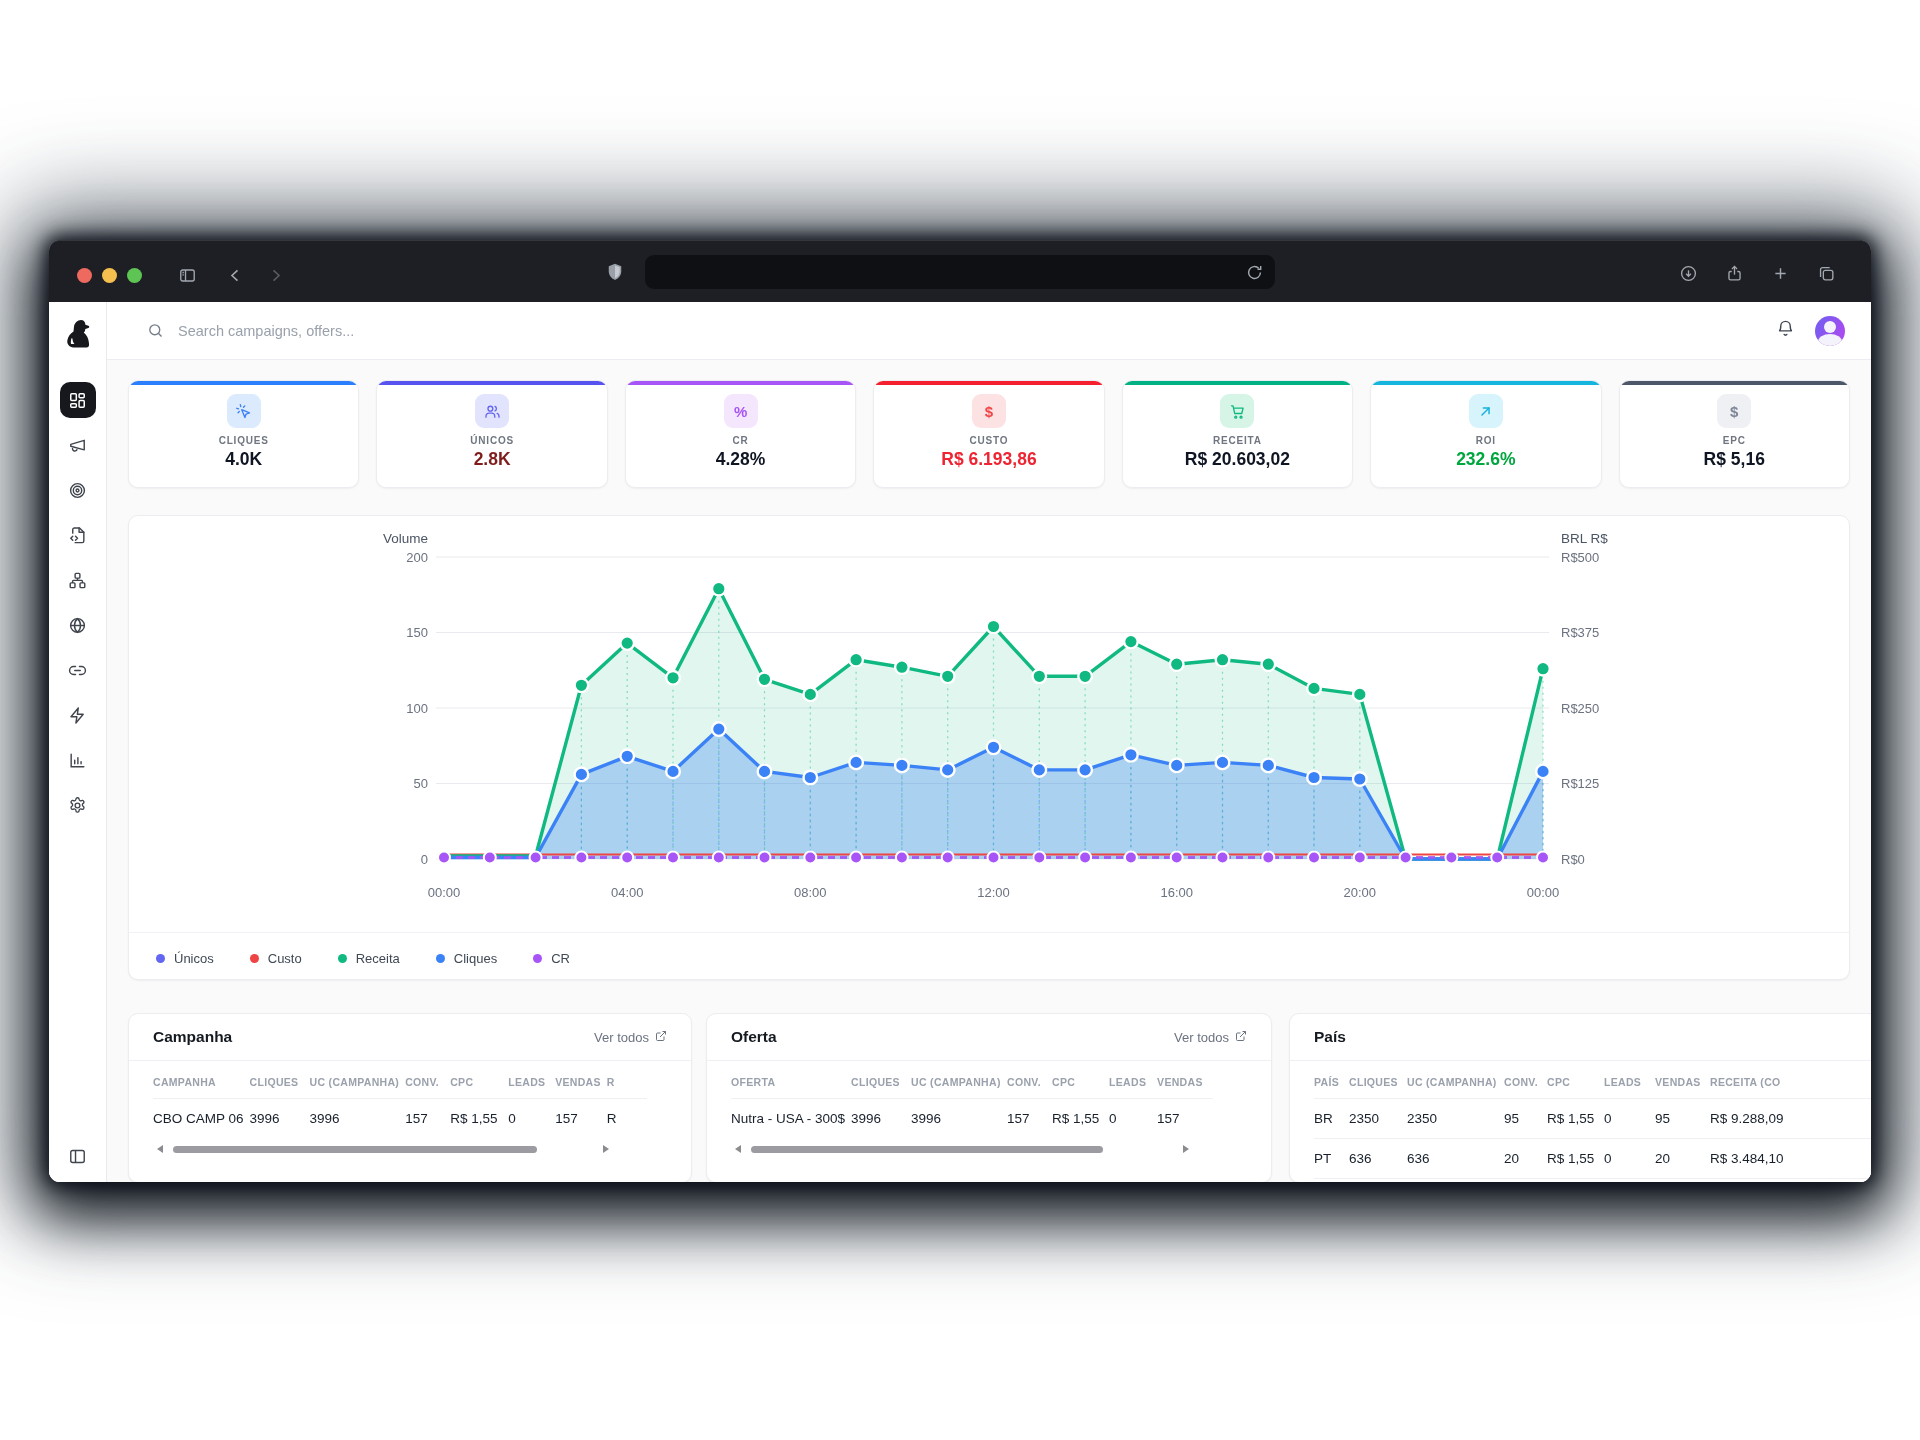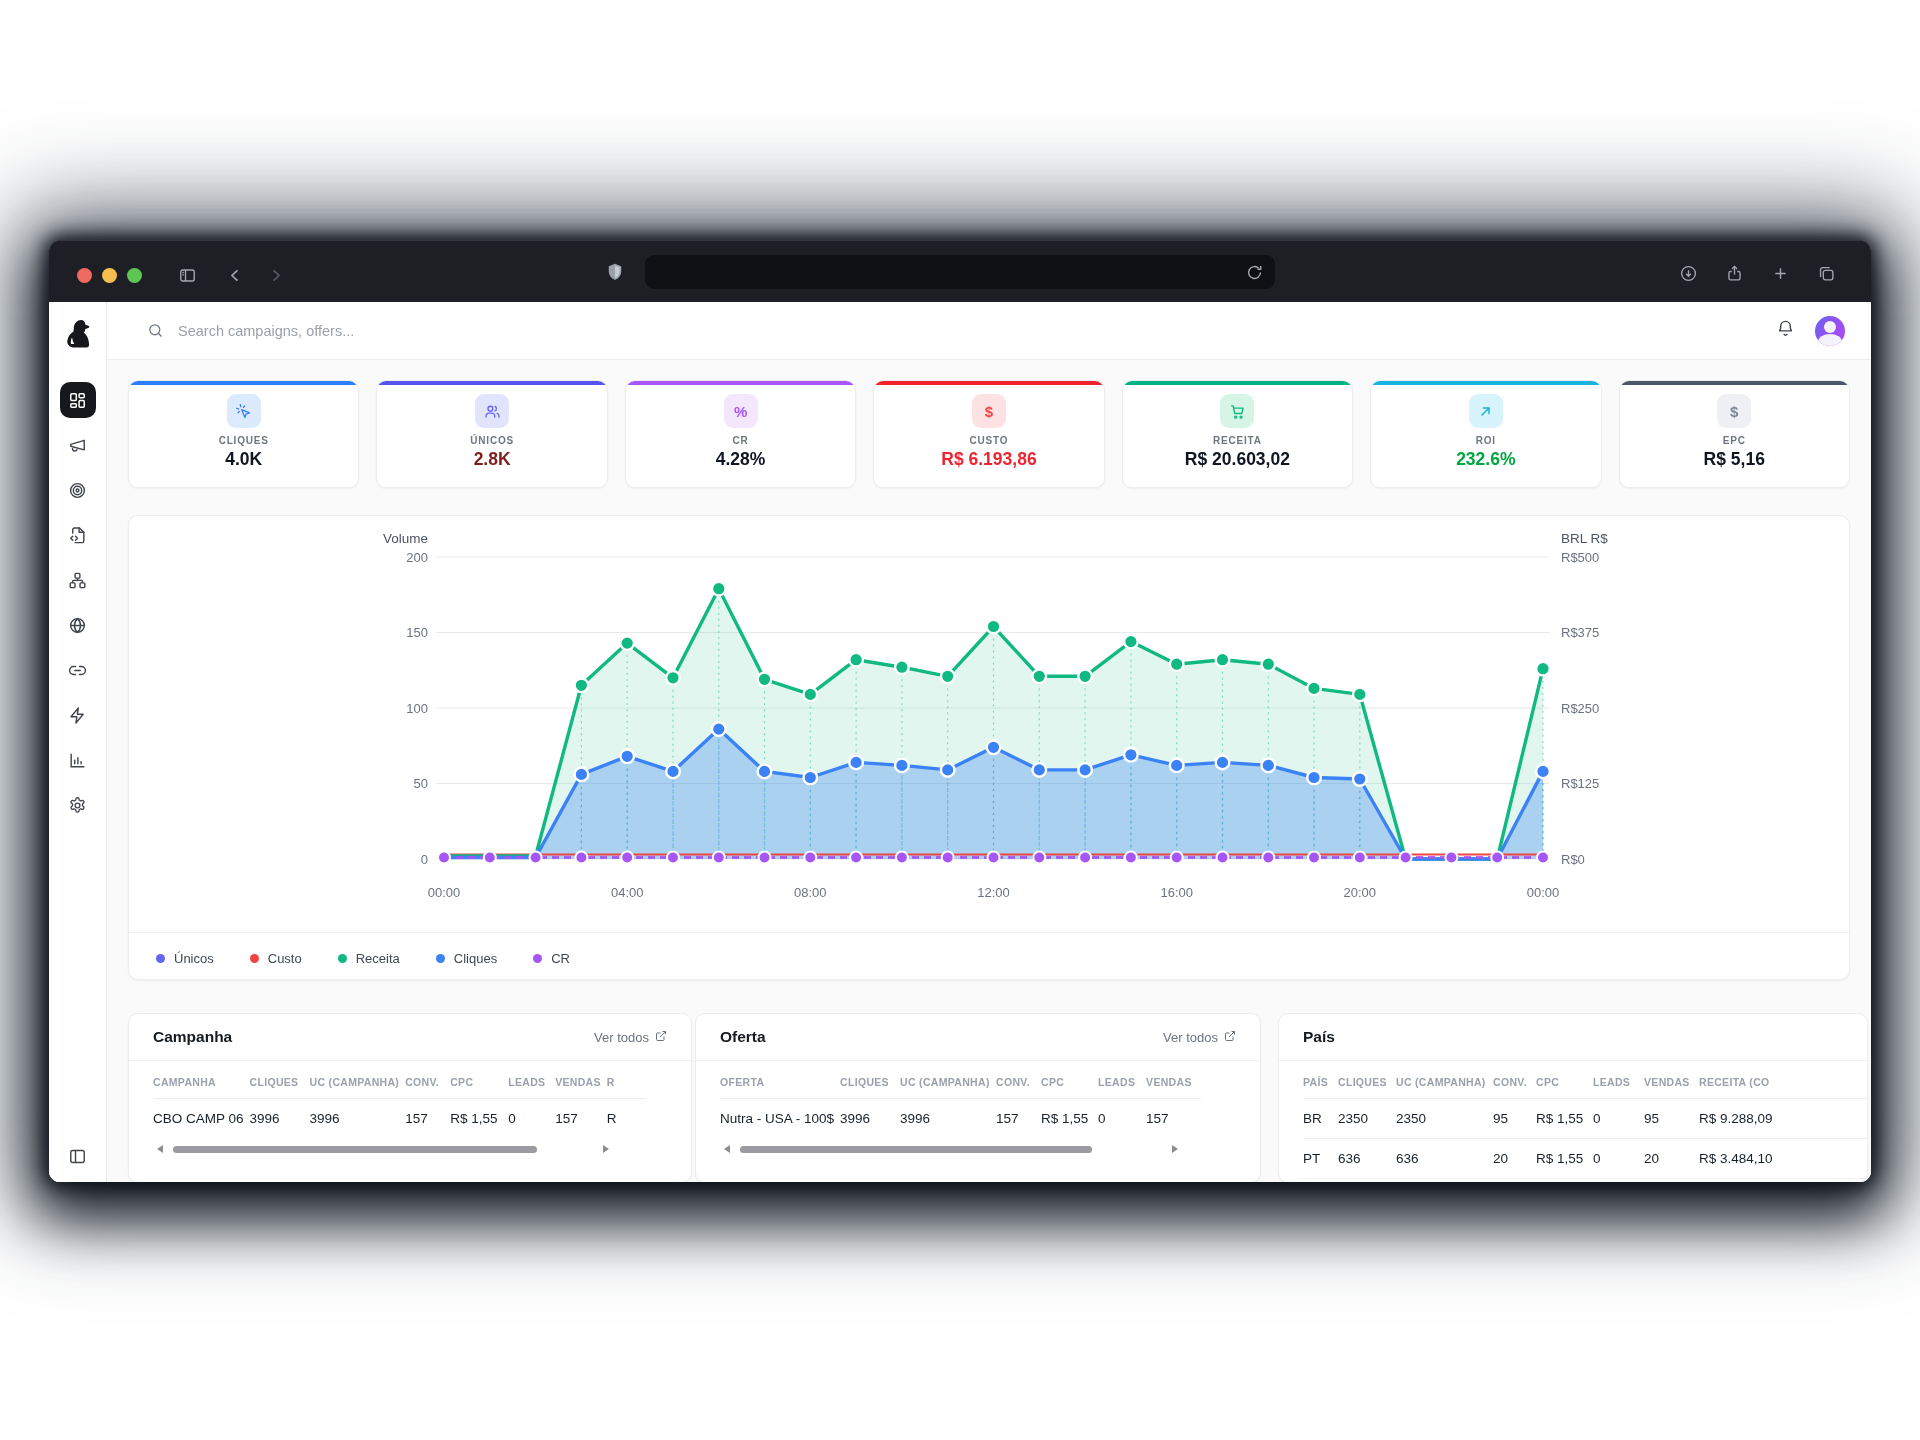--- a/index.html
+++ b/index.html
@@ -63,21 +63,21 @@
   
   .chart-card{margin-top:27px;width:1722px;height:465px;background:#fff;border:1px solid #ebedf0;border-radius:10px;
     box-shadow:0 1px 2px rgba(16,24,40,.05);overflow:hidden;}
   .legend{height:51px;border-top:1px solid #f0f1f4;display:flex;align-items:center;padding-left:27px;gap:36px;}
   .litem{display:flex;align-items:center;gap:9px;font-size:13px;color:#3f4854;}
   .ldot{width:9px;height:9px;border-radius:50%;}
   
   .tables{margin-top:33px;display:flex;width:1751px;}
   .tcard{background:#fff;border:1px solid #ebedf0;border-radius:10px;box-shadow:0 1px 2px rgba(16,24,40,.05);
     overflow:hidden;position:relative;height:170px;flex:none;}
-  .tcard.c0{width:564px;margin-right:3px;}
+  .tcard.c0{width:564px;margin-right:14px;}
   .tcard.c1{width:566px;margin-right:17px;}
   .tcard.c2{width:590px;}
   .tcard-head{height:47px;display:flex;justify-content:space-between;align-items:center;padding:0 24px;
     border-bottom:1px solid #eef0f3;}
   .ttitle{font-size:15.5px;font-weight:700;color:#151a21;}
   .tlink{display:flex;gap:6px;font-size:13px;color:#6b7280;cursor:pointer;}
   .tlink svg{width:12px;height:12px;}
   .tbody{padding-left:24px;}
   table{border-collapse:collapse;table-layout:fixed;}
   th{font-size:10.5px;color:#9aa1ac;font-weight:600;letter-spacing:.03em;text-align:left;
@@ -590,21 +590,21 @@
                       <th>CLIQUES</th>
                       <th>UC (CAMPANHA)</th>
                       <th>CONV.</th>
                       <th>CPC</th>
                       <th>LEADS</th>
                       <th>VENDAS</th>
                     </tr>
                   </thead>
                   <tbody>
                     <tr>
-                      <td>Nutra - USA - 100$</td>
+                      <td>Nutra - USA - 300$</td>
                       <td>3996</td>
                       <td>3996</td>
                       <td>157</td>
                       <td>R$ 1,55</td>
                       <td>0</td>
                       <td>157</td>
                     </tr>
                   </tbody>
                 </table>
                 <div class="hscroll">

